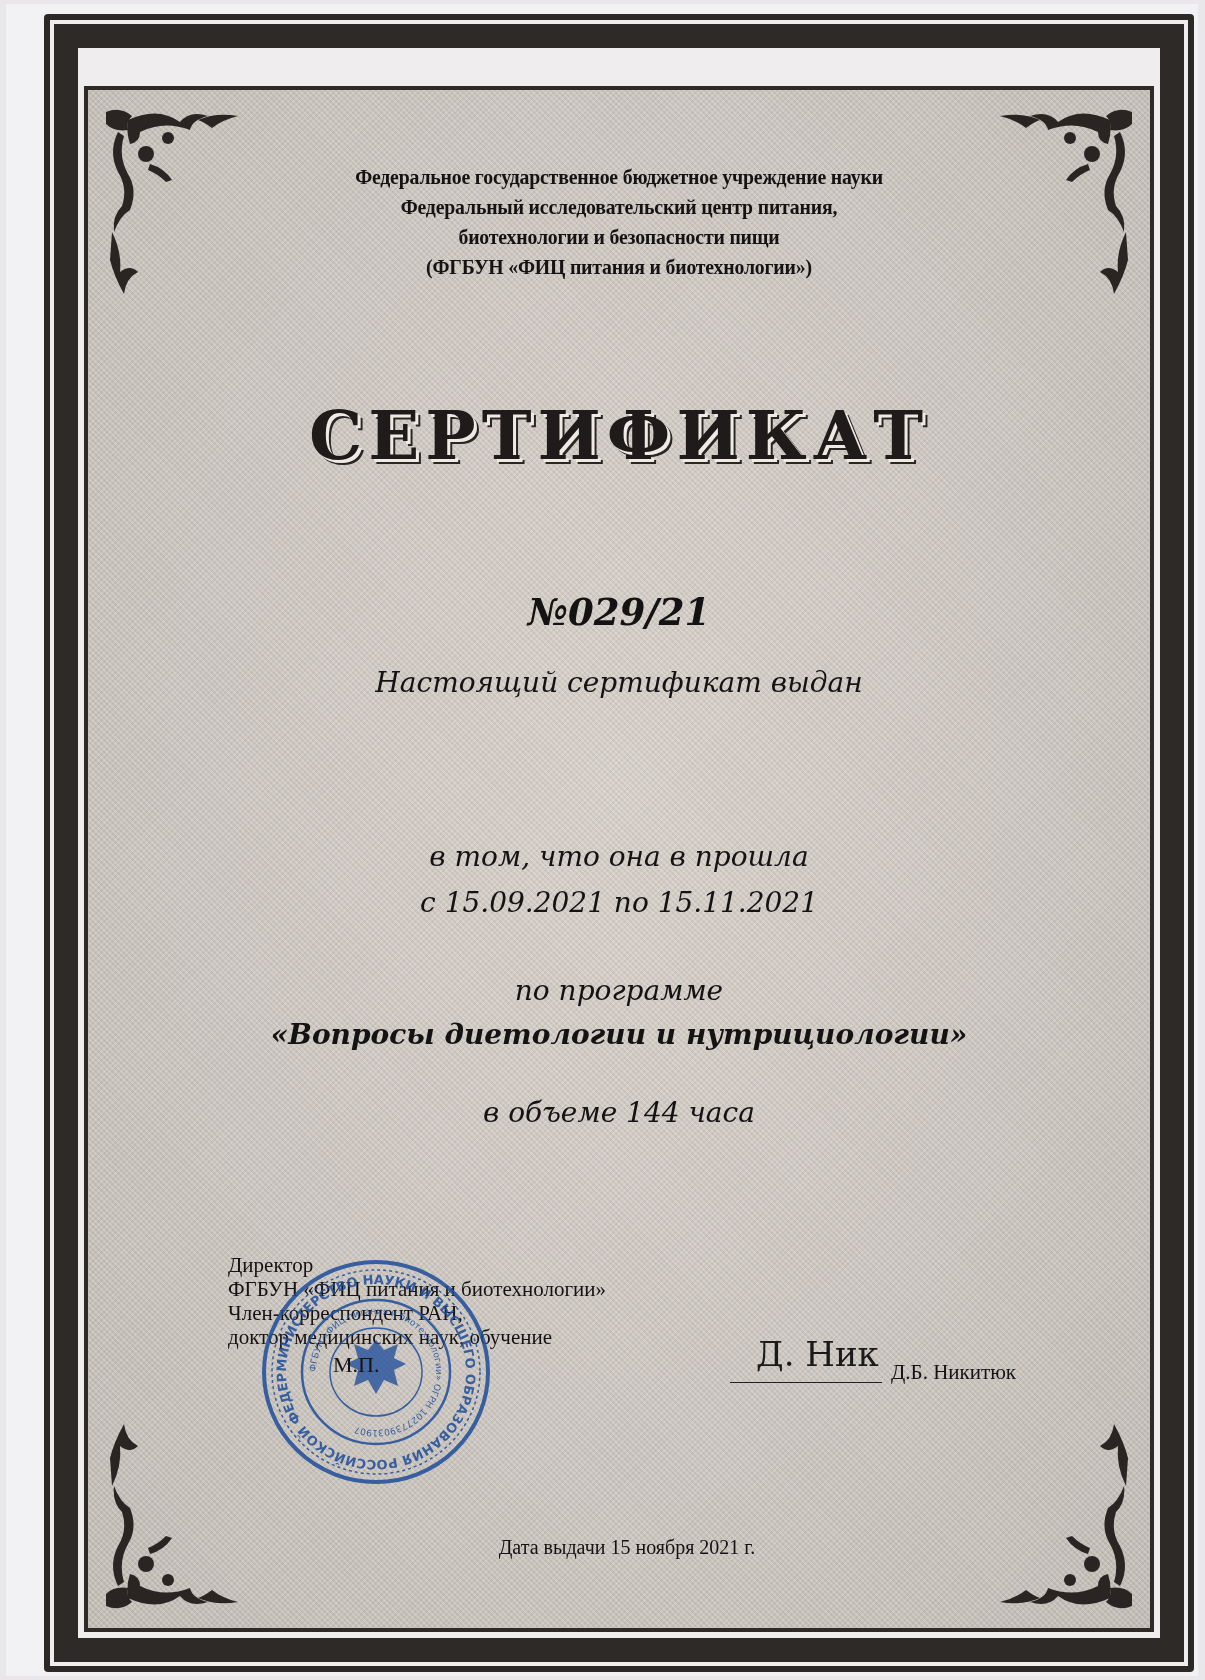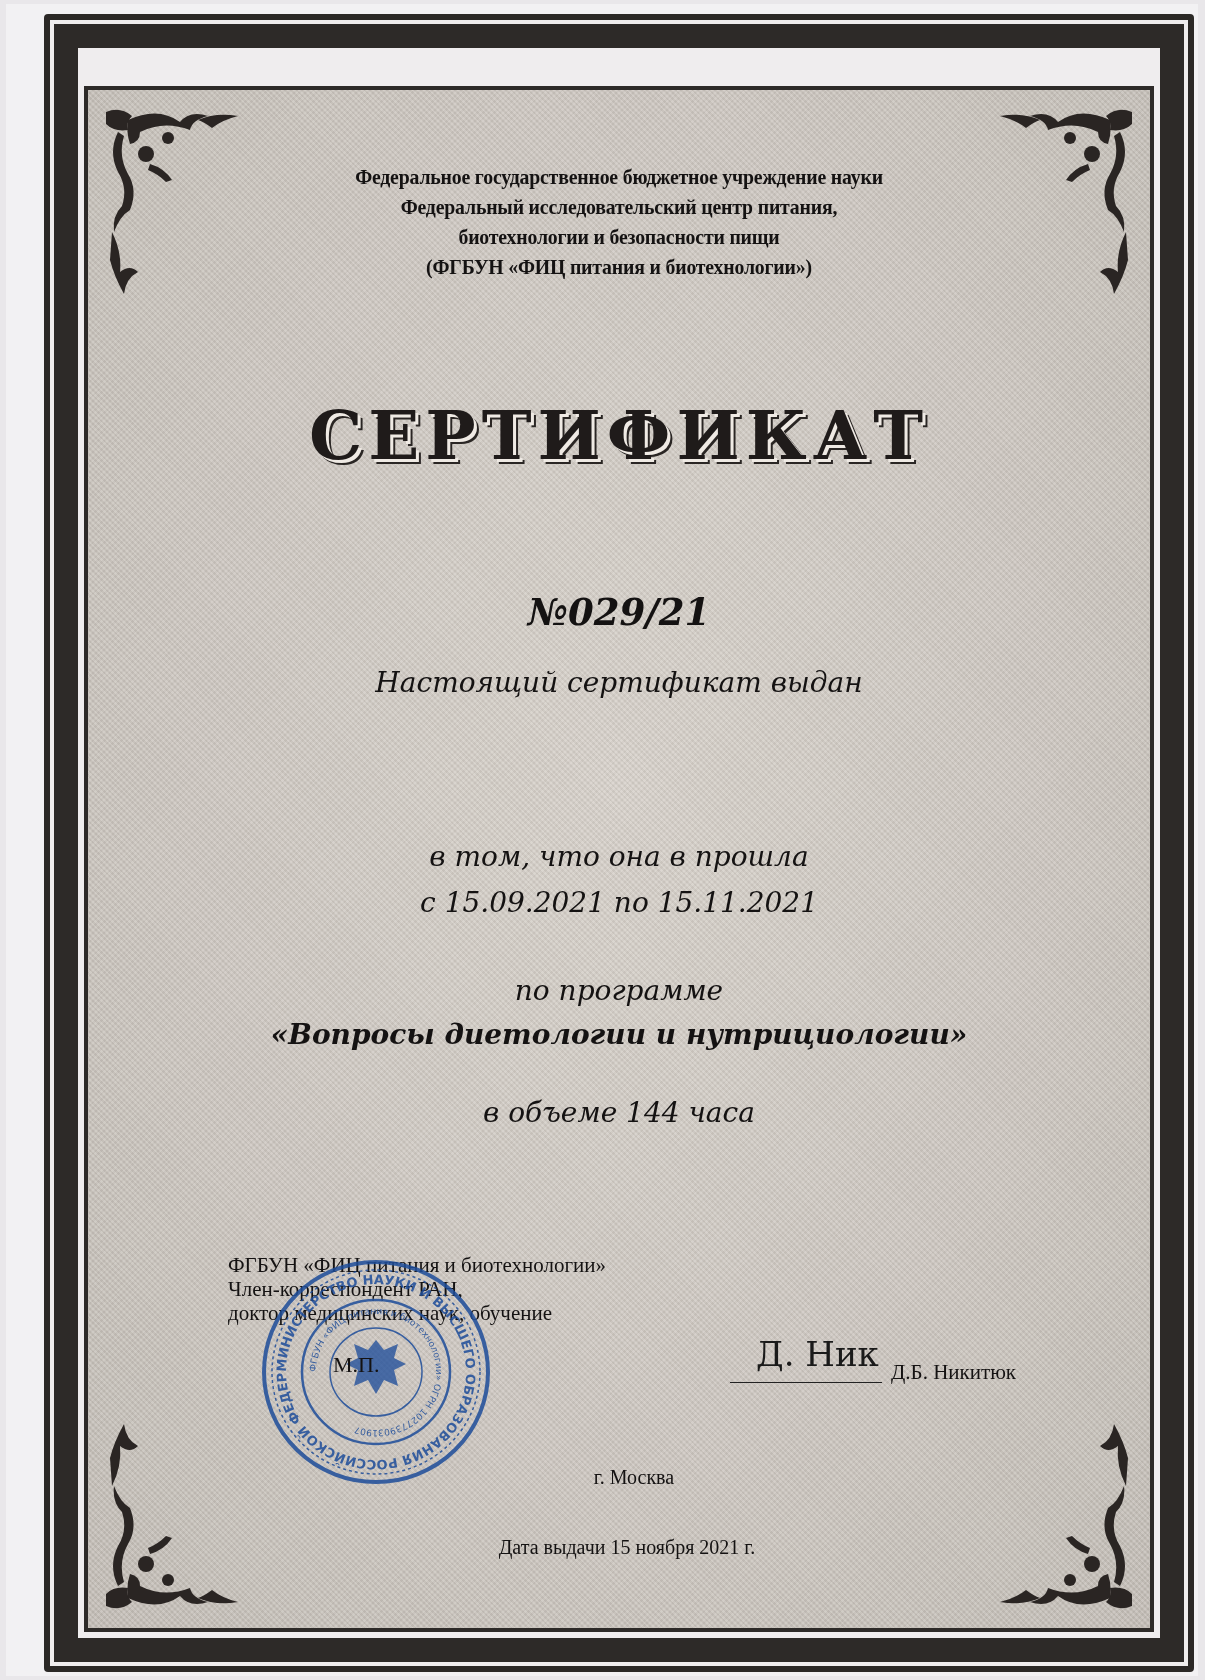--- a/index.html
+++ b/index.html
@@ -185,20 +185,21 @@
 
                 <div class="line" style="top:576px;">Настоящий сертификат выдан</div>
 
                 <div class="line" style="top:750px;">в том, что она в прошла</div>
                 <div class="line" style="top:796px;">с 15.09.2021 по 15.11.2021</div>
                 <div class="line" style="top:884px;">по программе</div>
                 <div class="line bold" style="top:928px;">«Вопросы диетологии и нутрициологии»</div>
                 <div class="line" style="top:1006px;">в объеме 144 часа</div>
 
                 <div class="sig-block">
+                  <div>Директор</div>
                   <div>ФГБУН «ФИЦ питания и биотехнологии»</div>
                   <div>Член-корреспондент РАН,</div>
                   <div>доктор медицинских наук, обучение</div>
                 </div>
 
                 <div class="stamp">
                   <svg viewBox="0 0 232 232">
                     <g fill="none" stroke="#1e4d9a">
                       <ellipse cx="116" cy="116" rx="112" ry="110" stroke-width="4"></ellipse>
                       <ellipse cx="116" cy="116" rx="104" ry="102" stroke-width="1.5" stroke-dasharray="3 3"></ellipse>
@@ -219,21 +220,20 @@
                       <path d="M116 84 l8 10 l14 -6 l-4 14 l12 6 l-12 6 l4 16 l-14 -6 l-8 14 l-8 -14 l-14 6 l4 -16 l-12 -6 l12 -6 l-4 -14 l14 6z"></path>
                     </g>
                   </svg>
                 </div>
                 <div class="mp">М.П.</div>
 
                 <div class="signature">Д. Ник</div>
                 <div class="sig-line"></div>
                 <div class="signer">Д.Б. Никитюк</div>
 
-                <div class="city">г. Москва</div>
                 <div class="issue">Дата выдачи 15 ноября 2021 г.</div>
               </div>
 
             </div>
           </div>
         </div>
       </div>
     </div>
   </div>
 </div>

